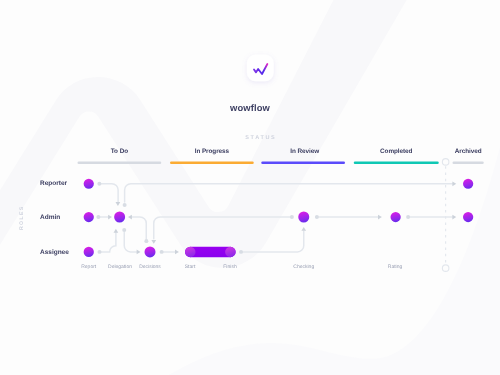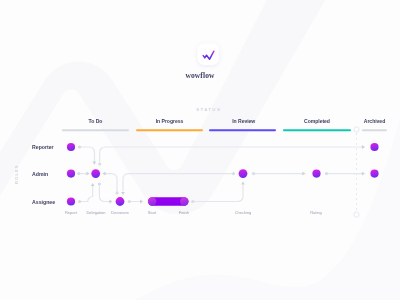--- a/index.html
+++ b/index.html
@@ -1,21 +1,21 @@
 <!DOCTYPE html>
 <html><head>
 <meta charset="utf-8">
 <style>
   html,body{margin:0;padding:0;}
   body{width:400px;height:300px;overflow:hidden;background:#fdfdfd;
        font-family:"Liberation Sans",sans-serif;-webkit-font-smoothing:antialiased;}
   #stage{position:relative;width:400px;height:300px;overflow:hidden;background:#fdfdfd;}
   svg.layer{position:absolute;left:0;top:0;}
-  .brand-name{position:absolute;left:0;top:71px;width:400px;text-align:center;
-    font-size:7.5px;font-weight:700;color:#3e4063;letter-spacing:.1px;font-family:Liberation Serif, serif;}
+  .brand-name{position:absolute;left:0;top:82px;width:400px;text-align:center;
+    font-size:7.5px;font-weight:700;color:#3e4063;letter-spacing:.1px;}
   .status-cap{position:absolute;top:106.5px;left:8px;width:400px;text-align:center;
     font-size:4.4px;font-weight:700;color:#cfd3de;letter-spacing:1.35px;text-indent:1.35px;}
   .roles-cap{position:absolute;left:14px;top:183.5px;white-space:nowrap;font-size:4.2px;font-weight:700;
     color:#cfd3de;letter-spacing:1.05px;transform:rotate(-90deg);transform-origin:left top;}
   .tab{position:absolute;font-size:5.1px;font-weight:700;letter-spacing:-0.05px;color:#3e4063;text-align:center;}
   .role{position:absolute;font-size:5.2px;font-weight:700;color:#3e4063;text-align:left;left:32px;}
   .steplbl{position:absolute;font-size:4px;color:#9aa0b4;text-align:center;}
 </style>
 </head>
 <body>

